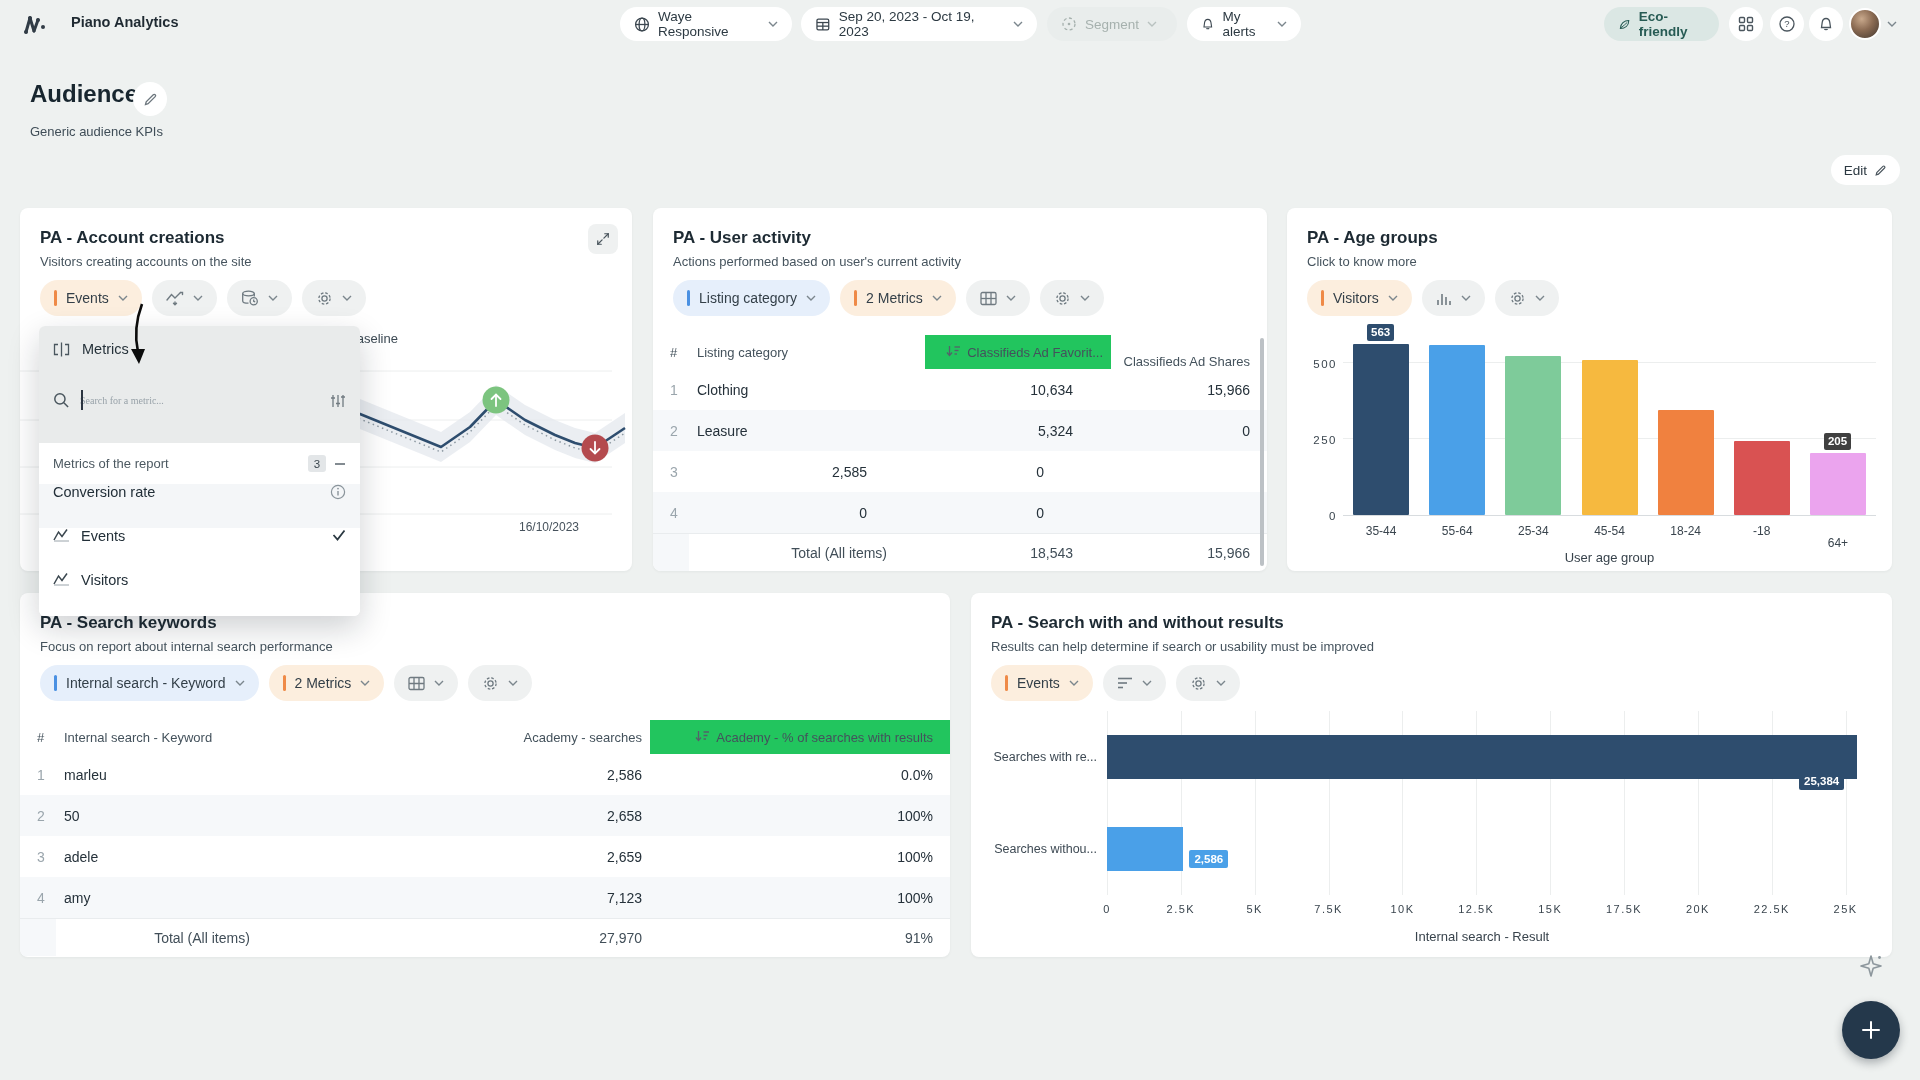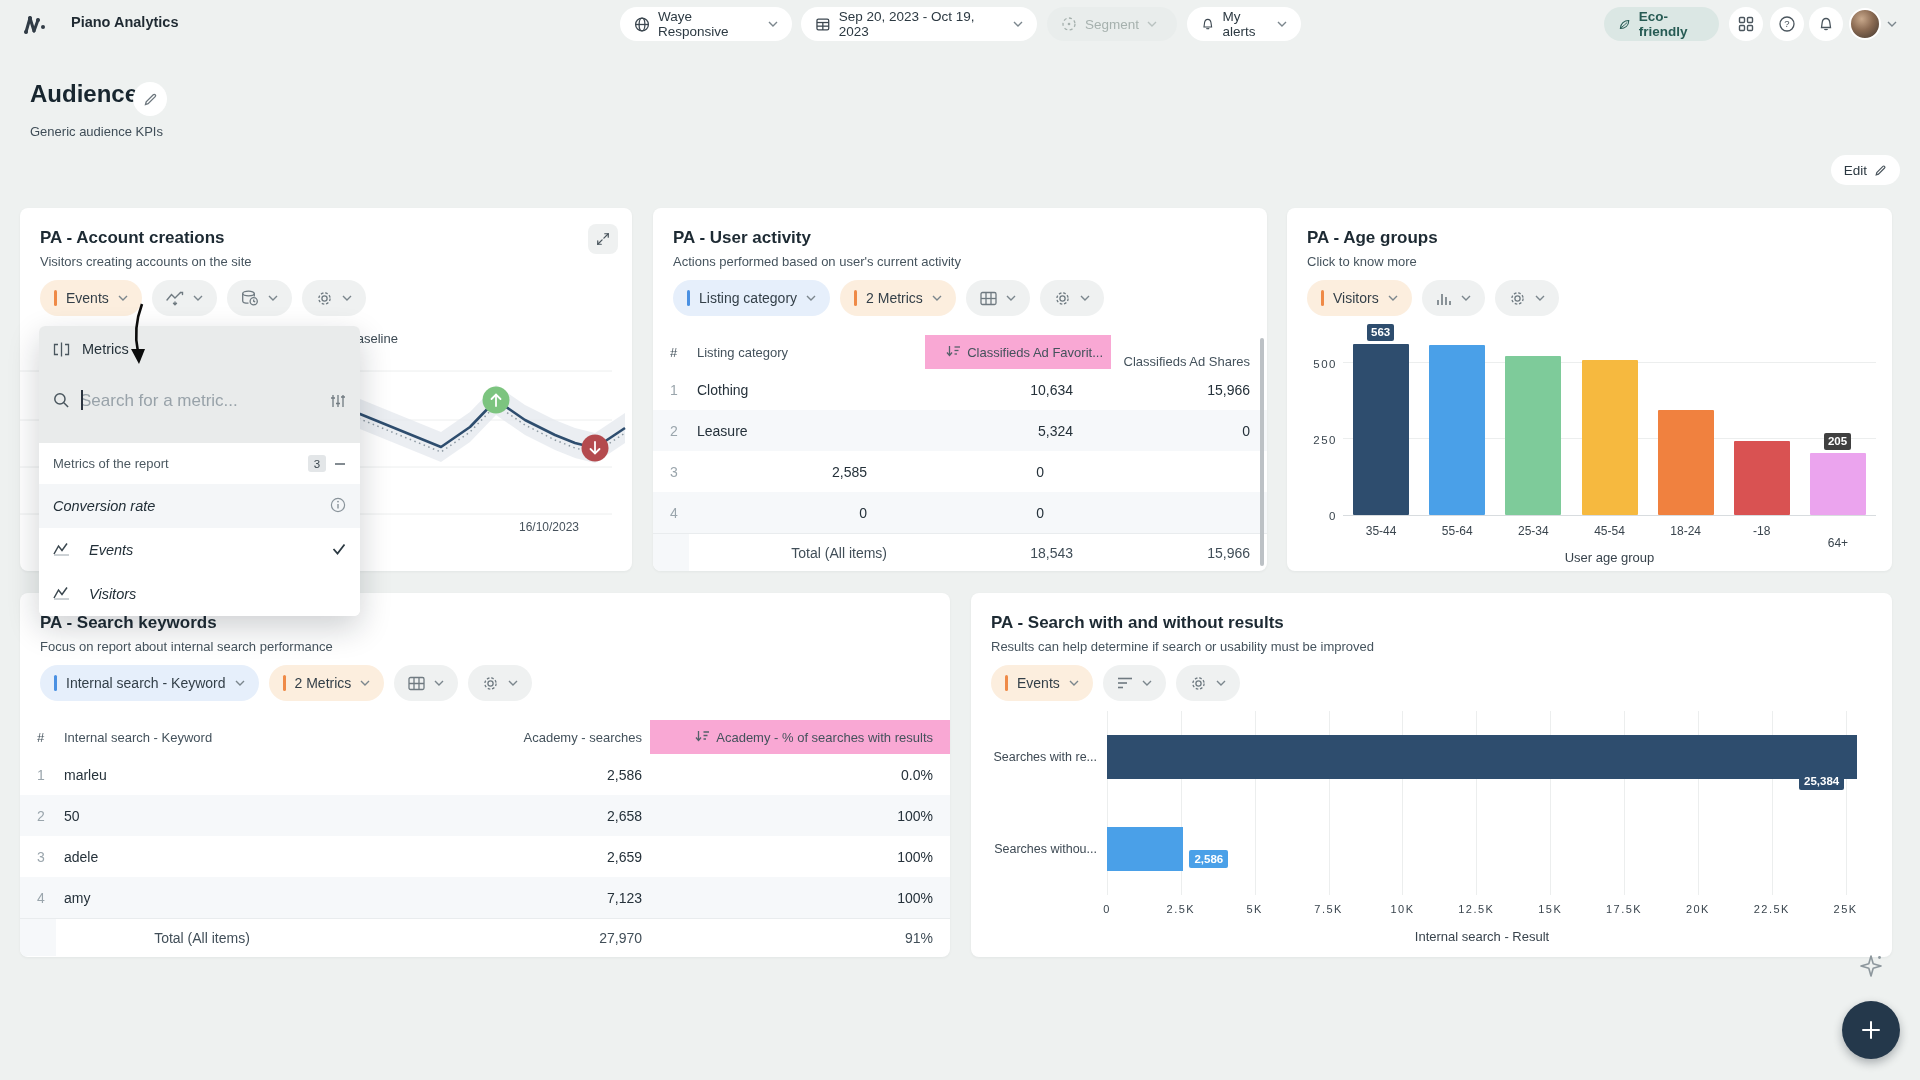--- a/index.html
+++ b/index.html
@@ -48,40 +48,40 @@
   .trow { display:flex; align-items:stretch; height:41px; }
   .trow.thead { height:34px; }
   .trow.alt { background:#f6f8fa; }
   .trow.total { height:38px; border-top:1px solid #e9ecee; }
   .tcell { display:flex; align-items:center; padding:0 8px; font-size:14px; color:#25313a; overflow:hidden; white-space:nowrap; }
   .tcell:first-child { padding-left:17px; }
   .tcell:last-child { padding-right:17px; }
   .tcell.flex { flex:1; }
   .tcell.num { justify-content:flex-end; }
   .thead .tcell { font-size:13px; color:#44525c; gap:6px; }
-  .thead .tcell.sorted { background:#f9a8d4; }
+  .thead .tcell.sorted { background:#22c55e; }
   .tcell.idx { color:#9aa5ac; }
   .tcell.tidx { background:#f6f8fa; }
   .total .tcell { color:#414e58; }
   .tcell.tright { justify-content:flex-end; }
   .tcell.tcenter { justify-content:center; padding-right:110px; }
   .scrollthumb { position:absolute; right:3px; top:130px; width:4px; height:228px; border-radius:2px; background:#bcc1c5; }
 
   
   #metric-menu { position:absolute; left:19px; top:118px; width:321px; background:#fff; border-radius:6px; box-shadow:0 12px 32px rgba(15,25,35,.20); z-index:60; overflow:hidden; }
   .menu-gray { background:#e9ebeb; }
   .menu-headrow { height:46px; display:flex; align-items:center; gap:12px; padding:0 14px; font-size:14.5px; color:#26323a;text-align:center; }
   .menu-searchrow { height:71px; display:flex; align-items:center; gap:10px; padding:0 14px 14px 14px; position:relative; }
-  #metric-search { flex:1; border:none; outline:none; background:transparent; font-size:17px; color:#b91c1c; font-family:Liberation Sans, sans-serif; }
+  #metric-search { flex:1; border:none; outline:none; background:transparent; font-size:10px; color:#b91c1c; font-family:Liberation Serif, serif; }
   #metric-search::placeholder { color:#98a2a9; }
   .searchcaret { position:absolute; left:42px; top:18px; width:1.5px; height:20px; background:#2b3440; }
   .menu-sectionrow { height:41px; background:#fff; display:flex; align-items:center; padding:0 14px; font-size:13px; color:#4c5961; gap:8px; }
   .menu-sectionrow .grow { flex:1; }
   .countbadge { min-width:18px; height:17px; background:#e3e6e8; border-radius:3px; font-size:11.5px; color:#3c474f; display:flex; align-items:center; justify-content:center; padding:0 4px; }
-  .menurow { height:44px; display:flex; align-items:center; gap:19px; padding:0 14px; font-size:14.5px; color:#222f38; background:#fff;font-style:italic; }
+  .menurow { height:44px; display:flex; gap:11px; padding:0 14px; font-size:14.5px; color:#222f38; background:#fff; }
   .menurow.hl { background:#f4f6f8; }
   .menurow .grow { flex:1; }
 
   
   #acct-chart { position:absolute; left:0; top:118px; width:612px; height:232px; }
   #acct-legend { position:absolute; left:300px; top:5px; display:flex; align-items:center; gap:8px; font-size:13px; color:#3c4953; }
   #acct-date { position:absolute; left:489px; top:194px; width:80px; text-align:center; font-size:12px; color:#46525c; }
   #annot-arrow { position:absolute; left:100px; top:90px; z-index:70; }
 
   

